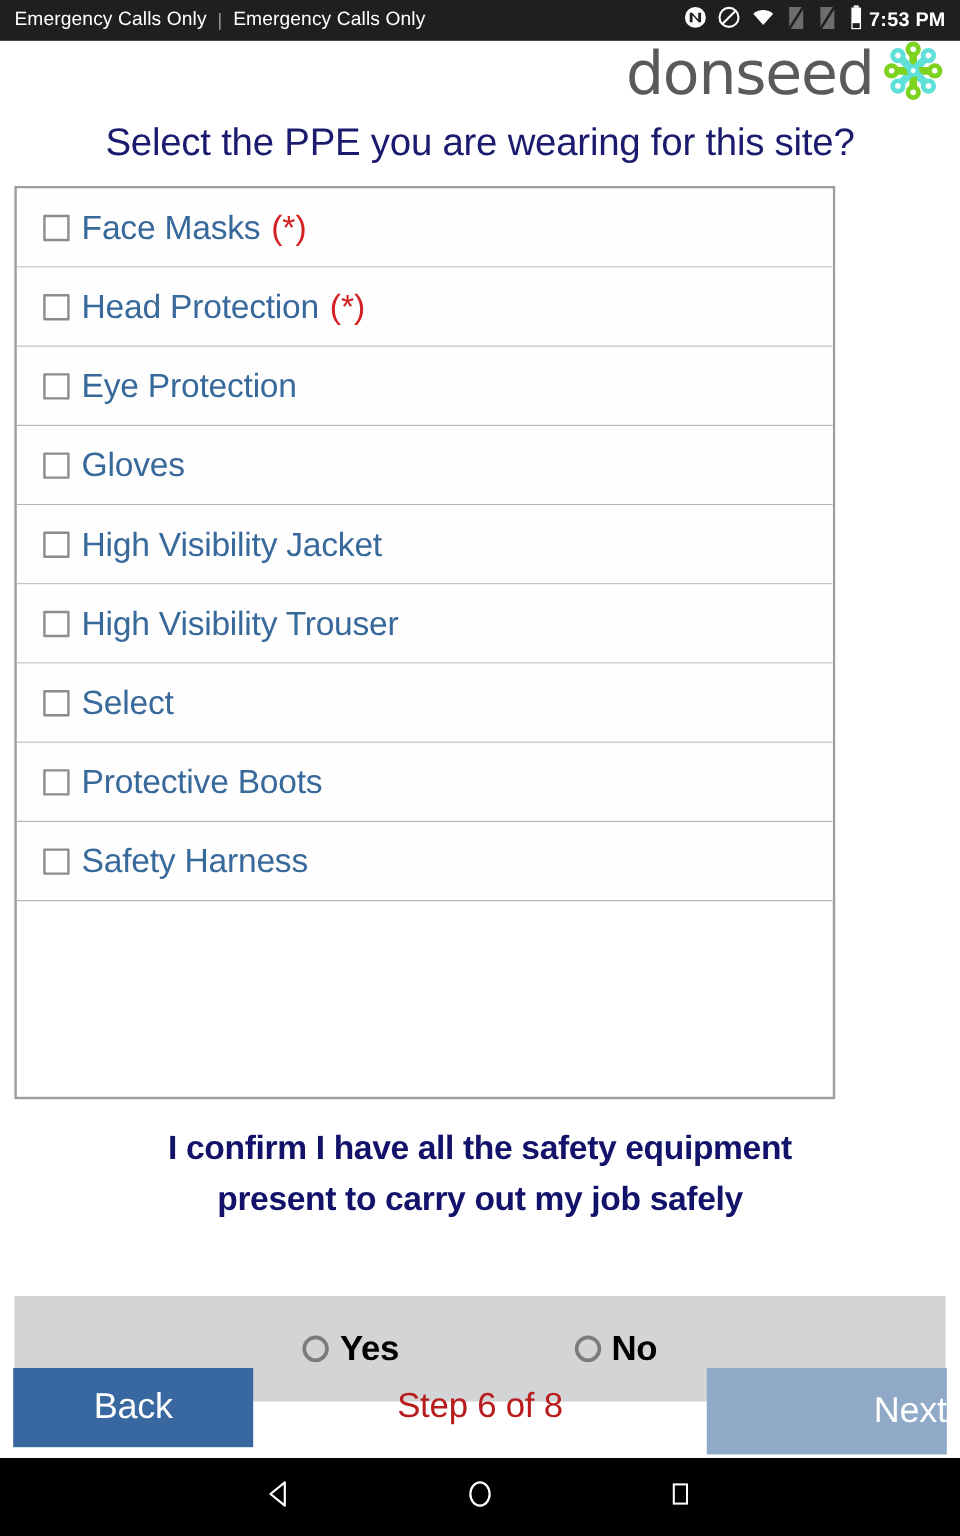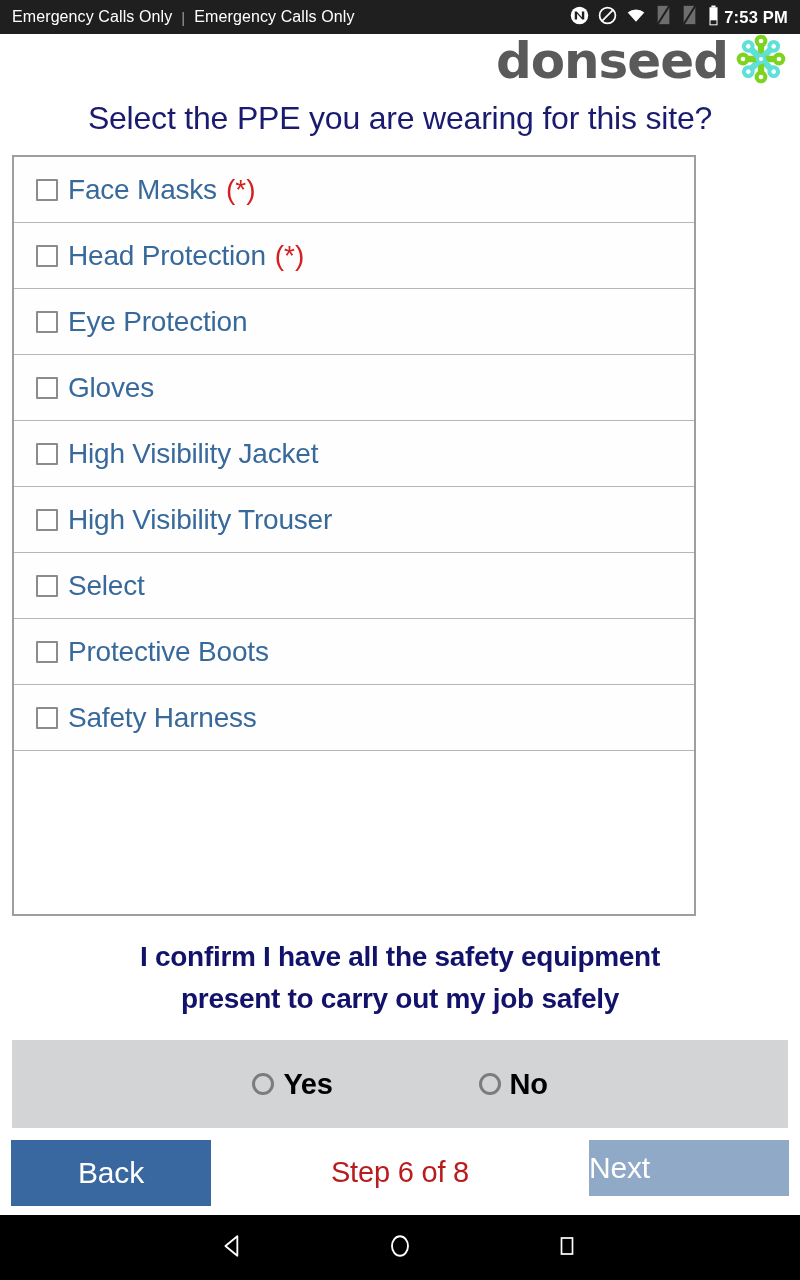--- a/index.html
+++ b/index.html
@@ -33,21 +33,21 @@
   .sb-ico { display:block; }
 
   
   .logo-wrap {
     position:absolute; right:10px; top:32px;
     display:flex; align-items:center; height:58px;
   }
   .logo-word {
     font-family:"DejaVu Sans", sans-serif;
     font-size:50px;
-    font-weight:700;
+    font-weight:400;
     color:#5a5a5a;
     letter-spacing:-1px;
     line-height:52px;
   }
   .logo-mark { margin-left:4px; display:block; }
 
   
   .page-title {
     position:absolute; left:0; top:100px; width:800px;
     text-align:center;
@@ -100,21 +100,21 @@
     text-align:center;
     font-size:28px;
     font-weight:bold;
     color:#12126b;
     line-height:42px;
     letter-spacing:-0.3px;
   }
 
   
   .yesno-band {
-    position:absolute; left:12px; top:1040px;
+    position:absolute; left:12px; top:1080px;
     width:776px; height:88px;
     background:#d2d4d6;
     display:flex; align-items:center; justify-content:center;
   }
   .radio-opt { display:flex; align-items:center; }
   .radio-opt.first { margin-right:146px; }
   .radio-dot {
     width:22px; height:22px;
     border:3px solid #7c7c7c;
     border-radius:50%;
@@ -129,23 +129,23 @@
 
   
   .btn-back {
     position:absolute; left:11px; top:1140px;
     width:200px; height:66px;
     background:#38689f;
     display:flex; align-items:center; justify-content:center;
   }
   .btn-next {
     position:absolute; left:589px; top:1140px;
-    width:200px; height:56px;
+    width:200px; height:72px;
     background:#90a9c6;
-    display:flex; align-items:center; justify-content:flex-start;
+    display:flex; align-items:center; justify-content:flex-end;
   }
   .btn-txt {
     font-size:30px; color:#ffffff; letter-spacing:-0.2px;
   }
   .step-txt {
     position:absolute; left:240px; top:1140px;
     width:320px; height:64px;
     display:flex; align-items:center; justify-content:center;
     font-size:29px; color:#b91c1c; letter-spacing:-0.2px;
   }

